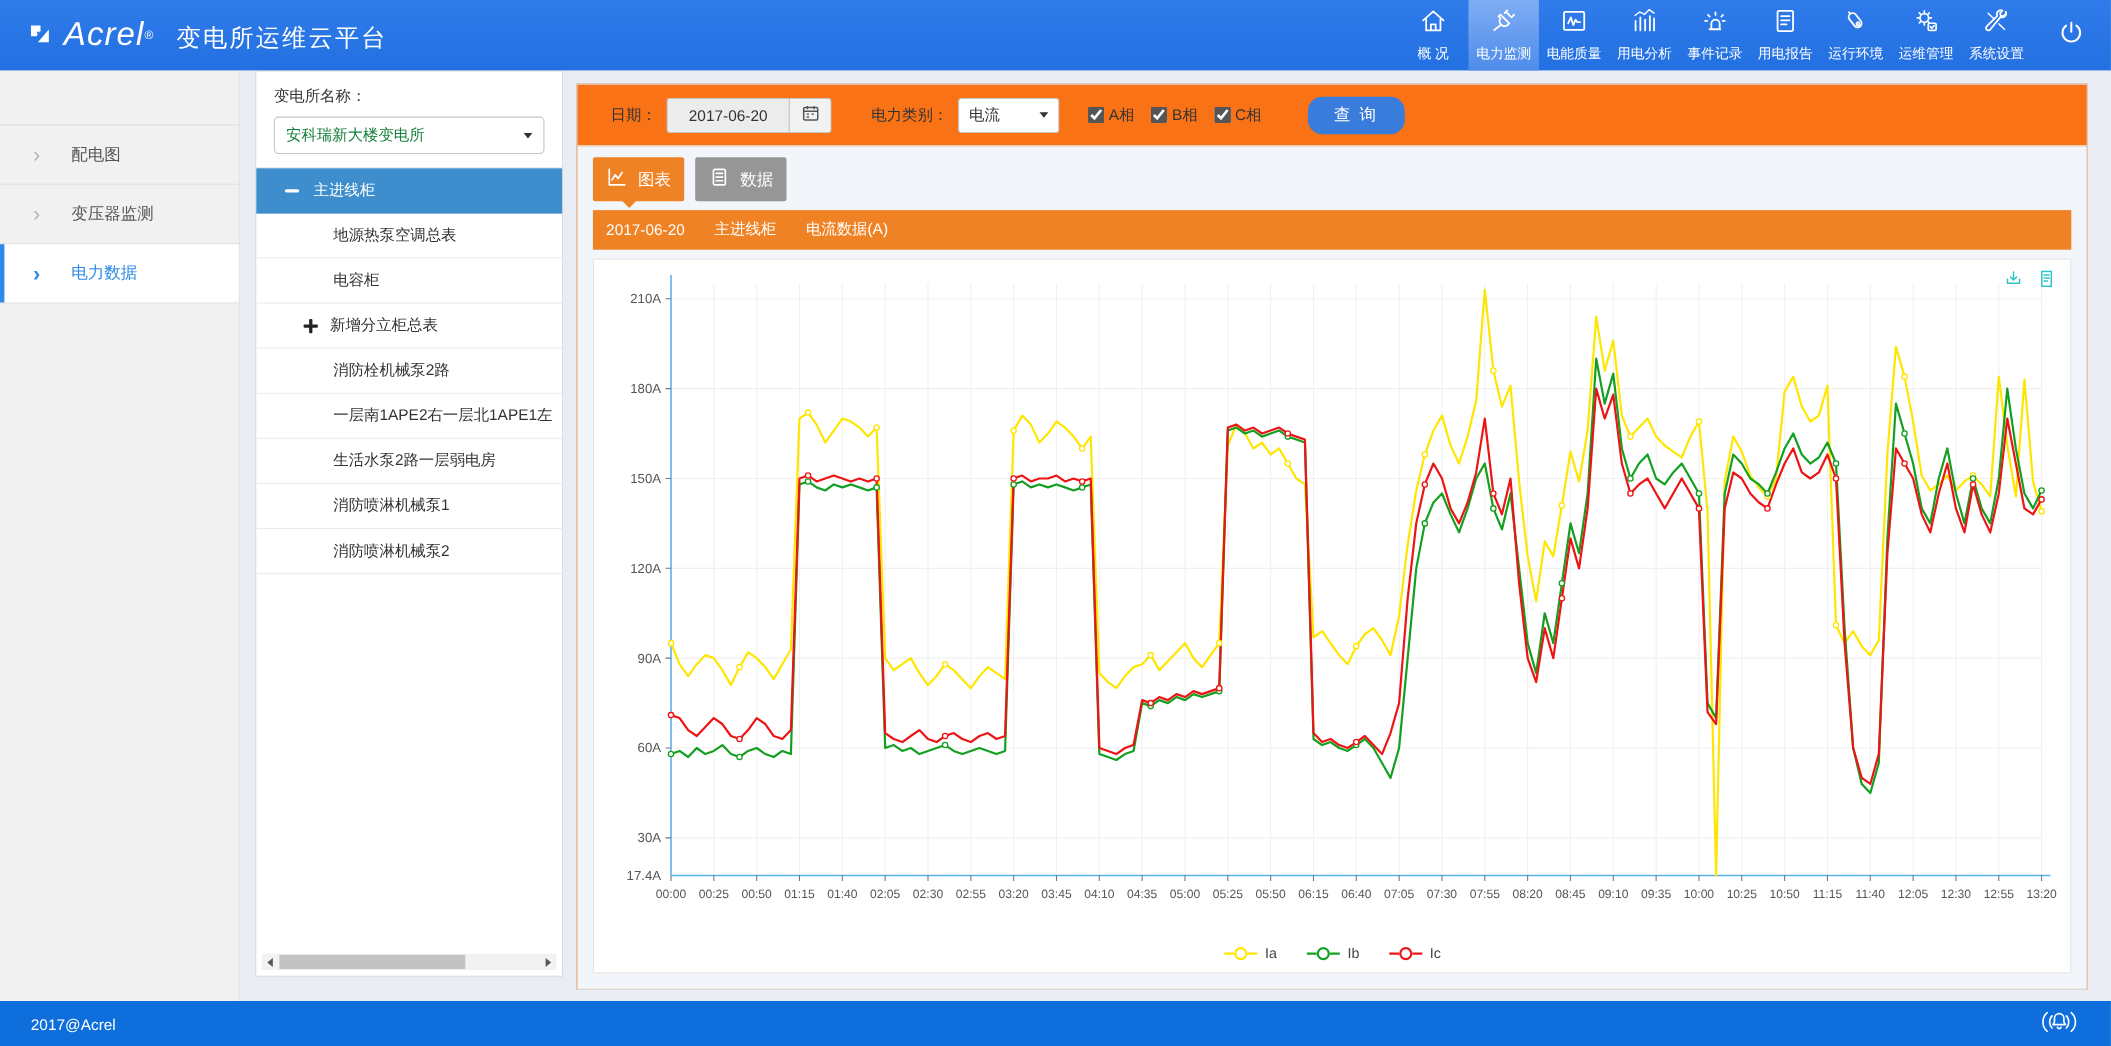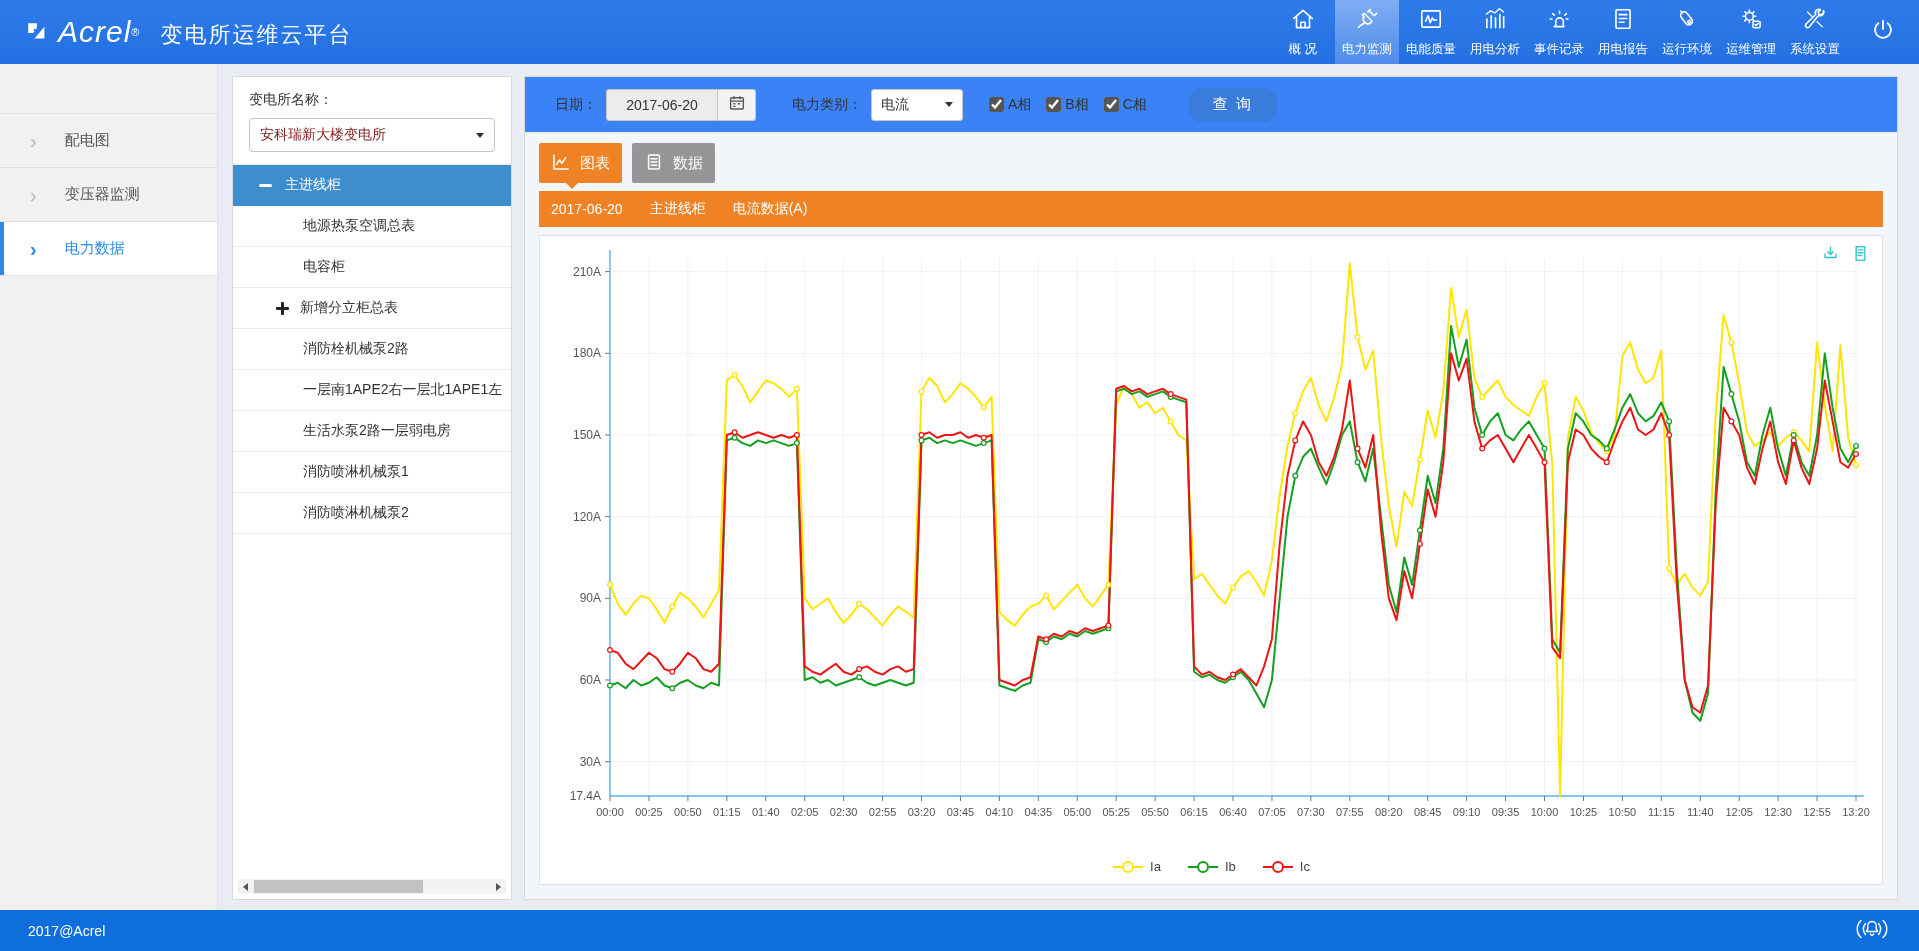--- a/index.html
+++ b/index.html
@@ -22,42 +22,42 @@
   
   .sidebar{position:absolute;left:0;top:64px;width:218px;bottom:41px;background:#f1f1f1;border-right:1px solid #e2e2e2}
   .side-list{margin-top:49px;border-top:1px solid #dfdfdf}
   .side-item{height:54px;display:flex;align-items:center;border-bottom:1px solid #dfdfdf;color:#555;font-size:15px;cursor:pointer;position:relative;padding-left:30px}
   .side-chevron{color:#b5b5b5;font-size:20px;margin-right:28px;line-height:1}
   .side-item.active{background:#fff;color:#2e8ae6}
   .side-item.active::before{content:"";position:absolute;left:0;top:0;bottom:0;width:4px;background:#2e8ae6}
   .side-item.active .side-chevron{color:#2e8ae6;font-weight:bold}
 
   
-  .tree-card{position:absolute;left:232px;top:76px;width:280px;height:824px;background:#fff;border:1px solid #d9d9d9}
+  .tree-card{position:absolute;left:232px;top:64px;width:280px;height:824px;background:#fff;border:1px solid #d9d9d9}
   .tree-head{padding:14px 16px 12px}
   .tree-label{font-size:14px;color:#333}
-  .station-select{margin-top:9px;height:34px;border:1px solid #c6c6c6;border-radius:4px;display:flex;align-items:center;justify-content:space-between;padding:0 10px;font-size:14px;color:#7f1d1d;cursor:pointer;background:#fff}
+  .station-select{margin-top:9px;height:34px;border:1px solid #c6c6c6;border-radius:4px;display:flex;align-items:center;justify-content:space-between;padding:0 10px;font-size:14px;color:#15803d;cursor:pointer;background:#fff}
   .caret{width:0;height:0;border-left:4px solid transparent;border-right:4px solid transparent;border-top:5px solid #333}
   .tree-list{border-top:1px solid #e8e8e8}
   .tree-row{height:41px;display:flex;align-items:center;border-bottom:1px solid #ececec;font-size:14px;color:#333;cursor:pointer;padding-left:70px}
   .tree-row.with-icon{padding-left:43px}
   .tree-row.selected{background:#3e8dcc;color:#fff;border-bottom-color:#3e8dcc;padding-left:26px}
   .minus-bar{width:13px;height:3px;background:#fff;border-radius:2px;margin-right:13px}
   .plus-mark{position:relative;width:13px;height:13px;margin-right:11px}
   .plus-mark::before{content:"";position:absolute;left:0;top:5px;width:13px;height:3px;background:#222;border-radius:1px}
   .plus-mark::after{content:"";position:absolute;left:5px;top:0;width:3px;height:13px;background:#222;border-radius:1px}
   .h-scrollbar{position:absolute;left:5px;right:5px;bottom:5px;height:15px;background:#f2f2f2;display:flex;align-items:center}
   .sb-btn{width:15px;height:15px;display:flex;align-items:center;justify-content:center;cursor:pointer}
   .tri-left{width:0;height:0;border-top:4px solid transparent;border-bottom:4px solid transparent;border-right:5px solid #555}
   .tri-right{width:0;height:0;border-top:4px solid transparent;border-bottom:4px solid transparent;border-left:5px solid #555}
   .sb-thumb{height:13px;background:#c2c2c2;flex:0 0 63%;margin-left:1px;cursor:pointer}
   .sb-space{flex:1}
 
   
-  .main-card{position:absolute;left:524px;top:76px;width:1374px;height:824px;background:#3b82f6;border:1px solid #d9d9d9;display:flex;flex-direction:column}
+  .main-card{position:absolute;left:524px;top:76px;width:1374px;height:824px;background:#f97316;border:1px solid #d9d9d9;display:flex;flex-direction:column}
   .toolbar{flex:0 0 56px;display:flex;align-items:center;border-bottom:1px solid #e8e8e8;padding-left:30px;font-size:14px;color:#333}
   .tb-label{margin-right:9px}
   .date-group{display:flex}
   .date-value{width:112px;height:32px;background:#ececec;border:1px solid #c6c6c6;border-radius:3px 0 0 3px;display:flex;align-items:center;justify-content:center;color:#333;cursor:text}
   .cal-btn{width:38px;height:32px;background:#f2f2f2;border:1px solid #c6c6c6;border-left:none;border-radius:0 3px 3px 0;display:flex;align-items:center;justify-content:center;cursor:pointer}
   .gap36{margin-left:36px}
   .cat-select{width:92px;height:32px;border:1px solid #c6c6c6;border-radius:3px;display:flex;align-items:center;justify-content:space-between;padding:0 9px;cursor:pointer;background:#fff}
   .phases{display:flex;align-items:center;margin-left:26px;gap:15px}
   .phase{display:flex;align-items:center;gap:4px;cursor:pointer}
   .phase input{width:15px;height:15px;accent-color:#555;cursor:pointer}

